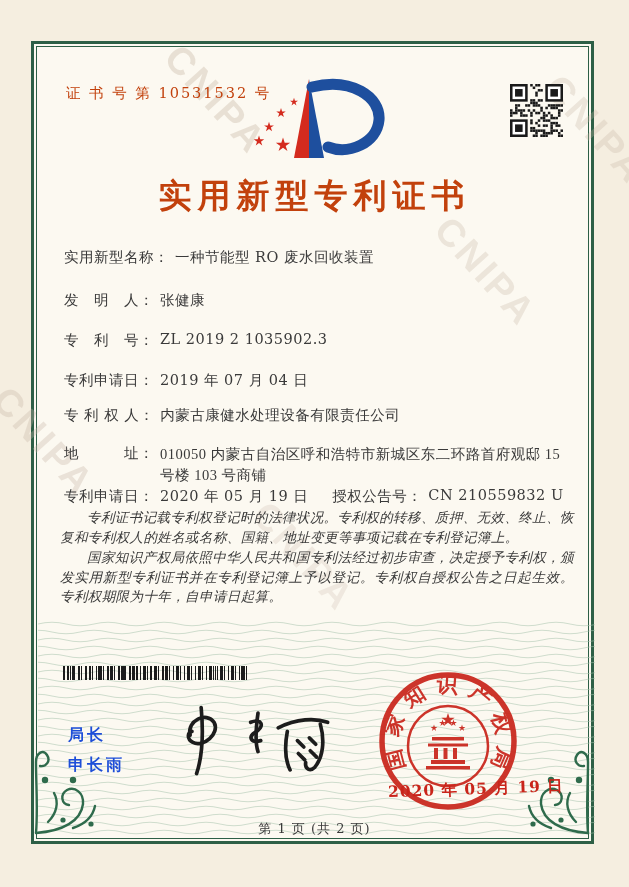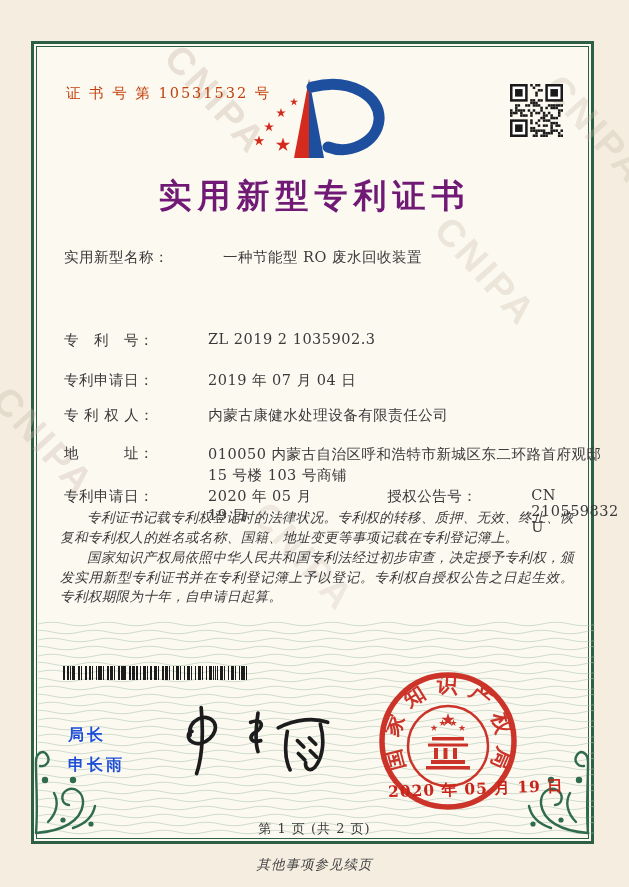--- a/index.html
+++ b/index.html
@@ -31,27 +31,27 @@
     border:1px solid #2d5f46;
   }
   
   .waves { position:absolute; left:38px; top:618px; z-index:2; }
   
   .cert-no { position:absolute; left:66px; top:84px; font-size:14.5px; letter-spacing:2px; color:#c2410c; z-index:4; }
   .logo { position:absolute; left:245px; top:74px; z-index:4; }
   .qr { position:absolute; left:510px; top:84px; z-index:4; }
   .title {
     position:absolute; left:0; right:0; top:174px; text-align:center;
-    font-size:33px; font-weight:700; letter-spacing:6px; color:#701a75; z-index:4;
-  }
-  
-  .field { position:absolute; left:64px; display:flex; font-size:14.5px; color:#3a3a3a; z-index:4; letter-spacing:.5px;gap:48px;}
+    font-size:33px; font-weight:700; letter-spacing:6px; color:#c2410c; z-index:4;
+  }
+  
+  .field { position:absolute; left:64px; display:flex; font-size:14.5px; color:#3a3a3a; z-index:4; letter-spacing:.5px;}
   .flabel { flex:none; }
   .fvalue { margin-left:6px; }
-  .f-addr .fvalue { width:412px; line-height:1.45; }
+  .f-addr .fvalue { width:412px; line-height:1.45;font-family:Liberation Serif, serif; }
   .f-grant .flabel2 { margin-left:24px; }
   
   .body-text {
     position:absolute; left:60px; top:508px; width:514px; z-index:4;
     font-size:13.5px; line-height:1.47; color:#3a3a3a; font-style:italic; letter-spacing:.4px;
   }
   .body-text p { text-indent:2em; text-align:justify; }
   
   .barcode {
     position:absolute; left:63px; top:666px; width:187px; height:14px; z-index:4;
@@ -259,20 +259,24 @@
       <rect x="1" y="15" width="5" height="5" fill="#ffffff"></rect>
       <rect x="2" y="16" width="3" height="3" fill="#1a1a1a"></rect>
     </svg>
 
   <div class="title">实用新型专利证书</div>
 
   <div class="field" style="top:248px">
     <span class="flabel">实用新型名称：</span>
     <span class="fvalue">一种节能型 RO 废水回收装置</span>
   </div>
+  <div class="field" style="top:291px">
+    <span class="flabel">发　明　人：</span>
+    <span class="fvalue">张健康</span>
+  </div>
   <div class="field" style="top:331px">
     <span class="flabel">专　利　号：</span>
     <span class="fvalue">ZL 2019 2 1035902.3</span>
   </div>
   <div class="field" style="top:371px">
     <span class="flabel">专利申请日：</span>
     <span class="fvalue">2019 年 07 月 04 日</span>
   </div>
   <div class="field" style="top:406px">
     <span class="flabel">专 利 权 人：</span>
@@ -338,21 +342,20 @@
         <rect x="5" y="2" width="4" height="11"></rect>
         <rect x="-17" y="14" width="34" height="4"></rect>
         <rect x="-22" y="20" width="44" height="3.5"></rect>
       </g>
     </g>
   </svg>
 
   <div class="seal-date">2020 年 05 月 19 日</div>
 
   <div class="page-info">第 1 页 (共 2 页)</div>
-  <div class="footer-note">其他事项参见续页</div>
 
   <svg class="corner corner-left" width="92" height="100" viewBox="0 0 92 100">
     <g fill="none" stroke="#2f6b4c" stroke-width="2.4" stroke-linecap="round">
       <path d="M3,97 C30,95 48,85 50,68 C51,57 42,50 34,54 C27,58 28,68 36,69"></path>
       <path d="M3,97 C5,72 3,50 3,26 C3,17 10,13 14,19 C18,25 13,31 7,30"></path>
       <path d="M15,86 C24,77 26,66 21,57"></path>
       <path d="M40,92 C52,88 60,80 62,70"></path>
       <circle cx="40" cy="44" r="3.2" fill="#2f6b4c" stroke="none"></circle>
       <circle cx="12" cy="44" r="3.2" fill="#2f6b4c" stroke="none"></circle>
       <circle cx="30" cy="84" r="2.6" fill="#2f6b4c" stroke="none"></circle>

